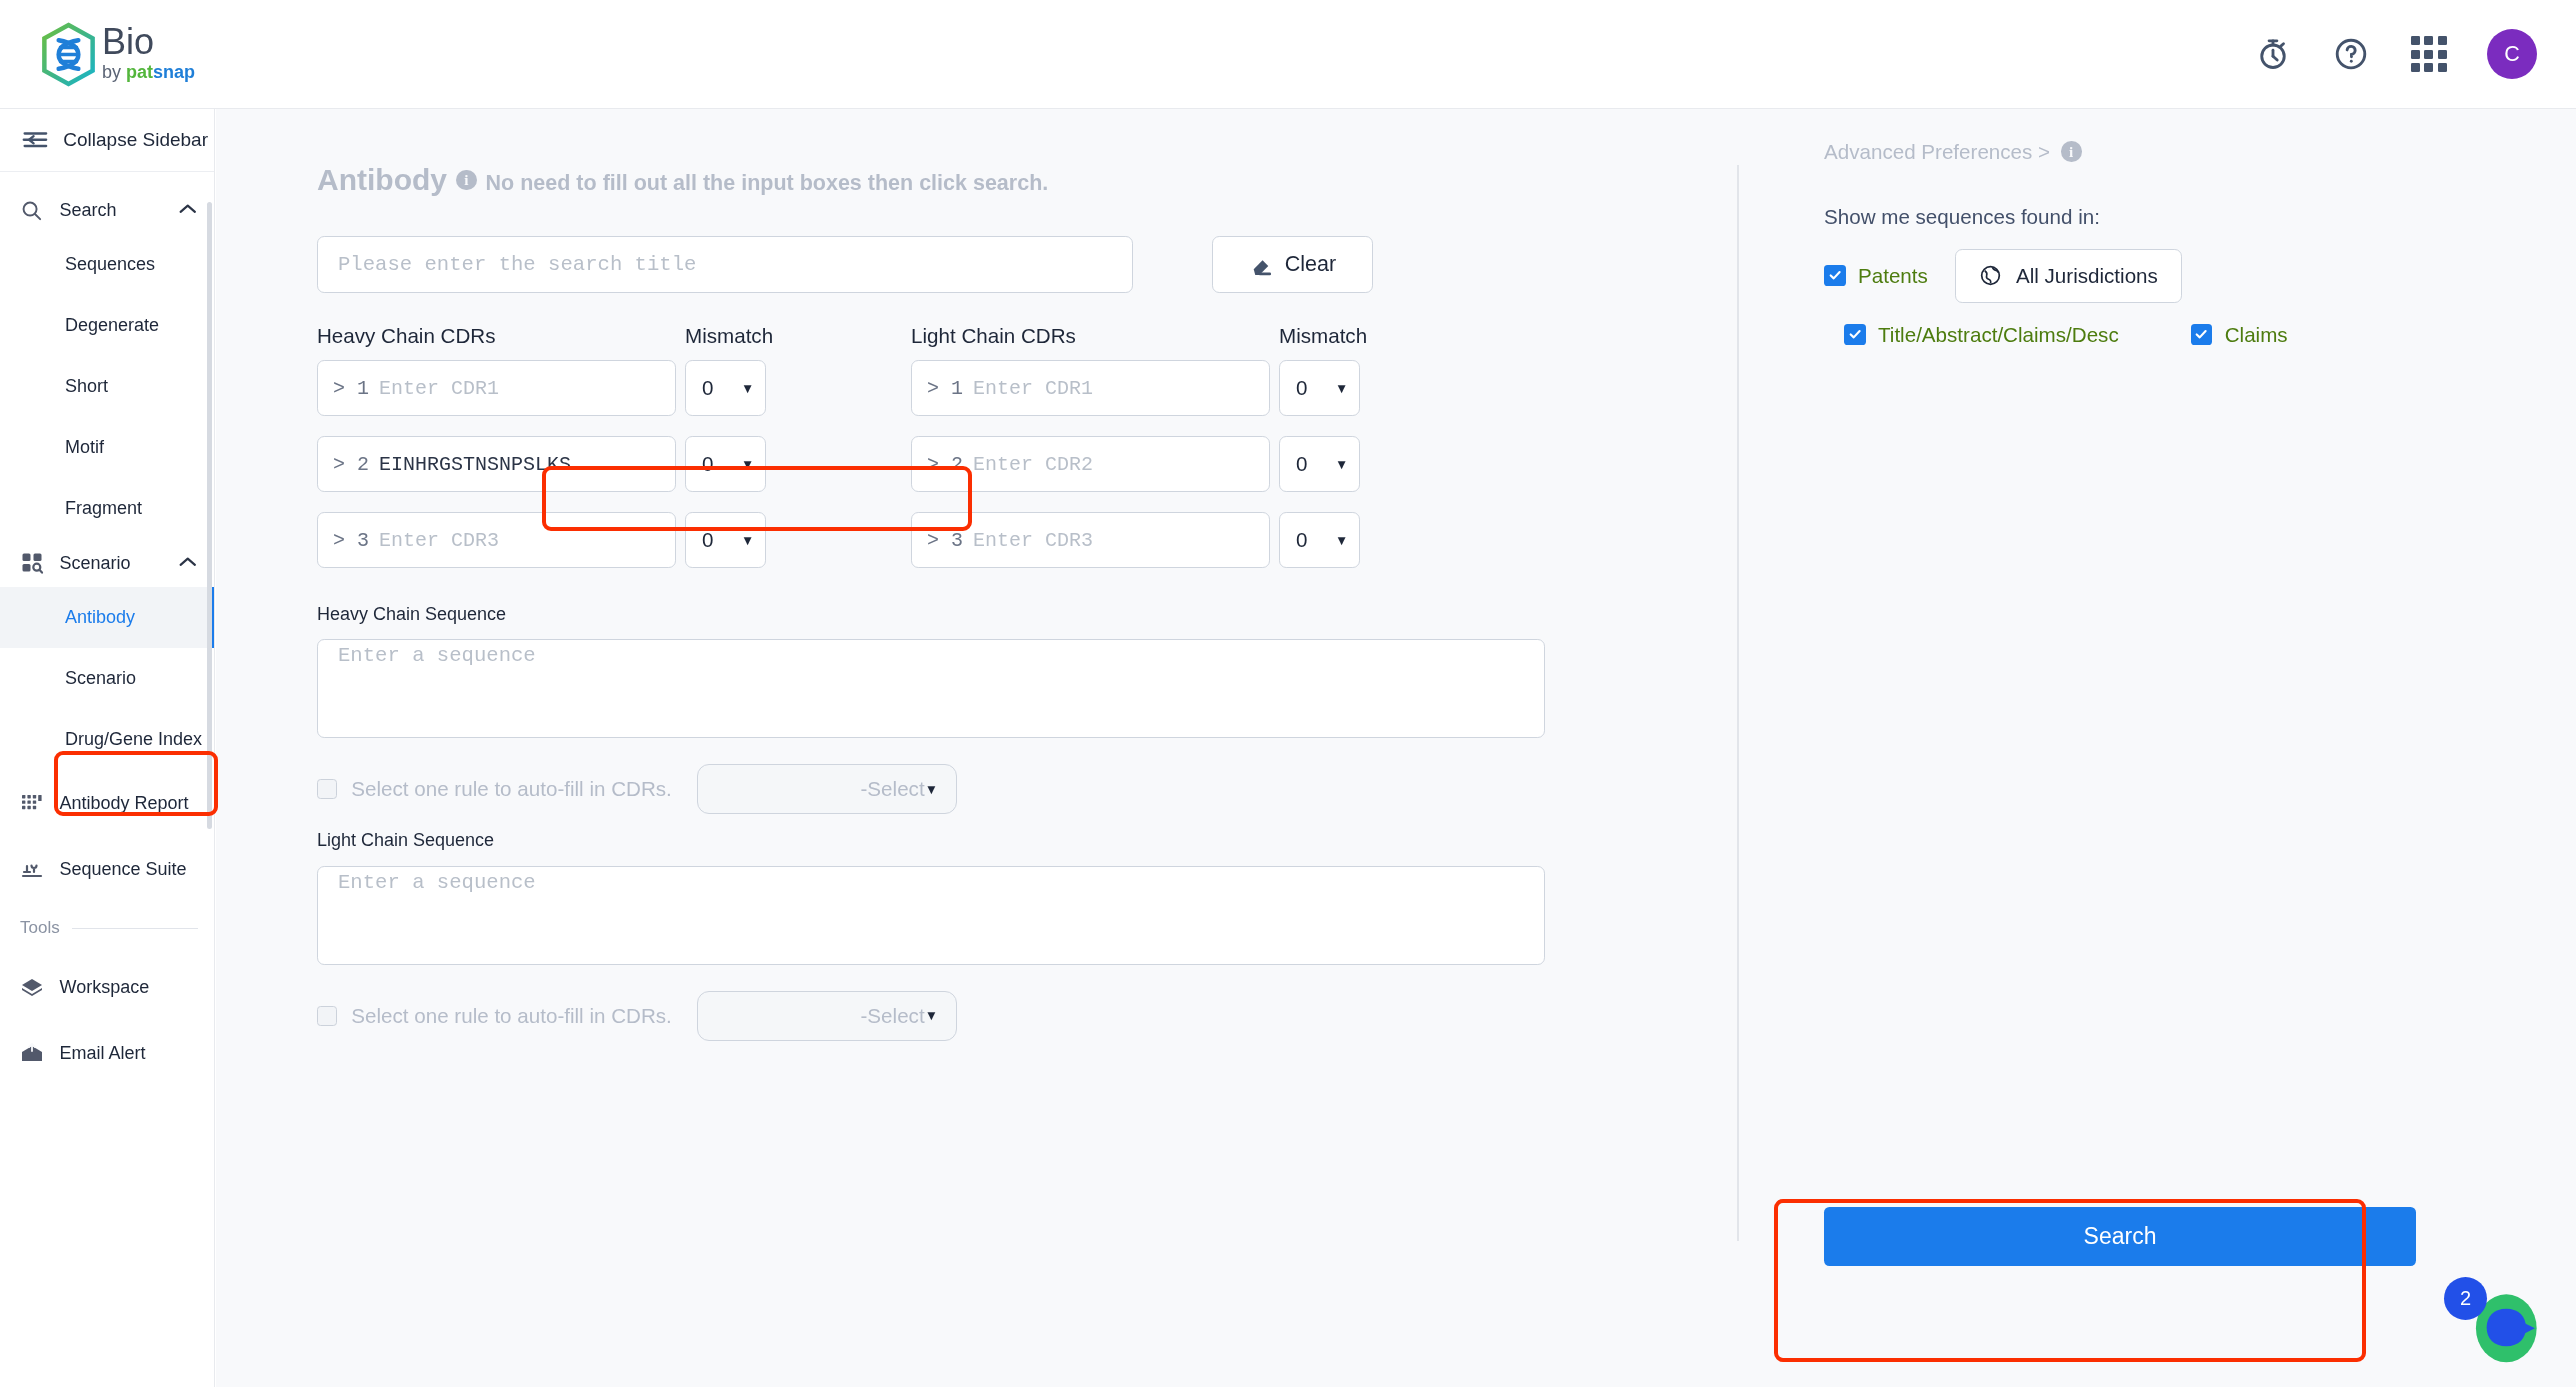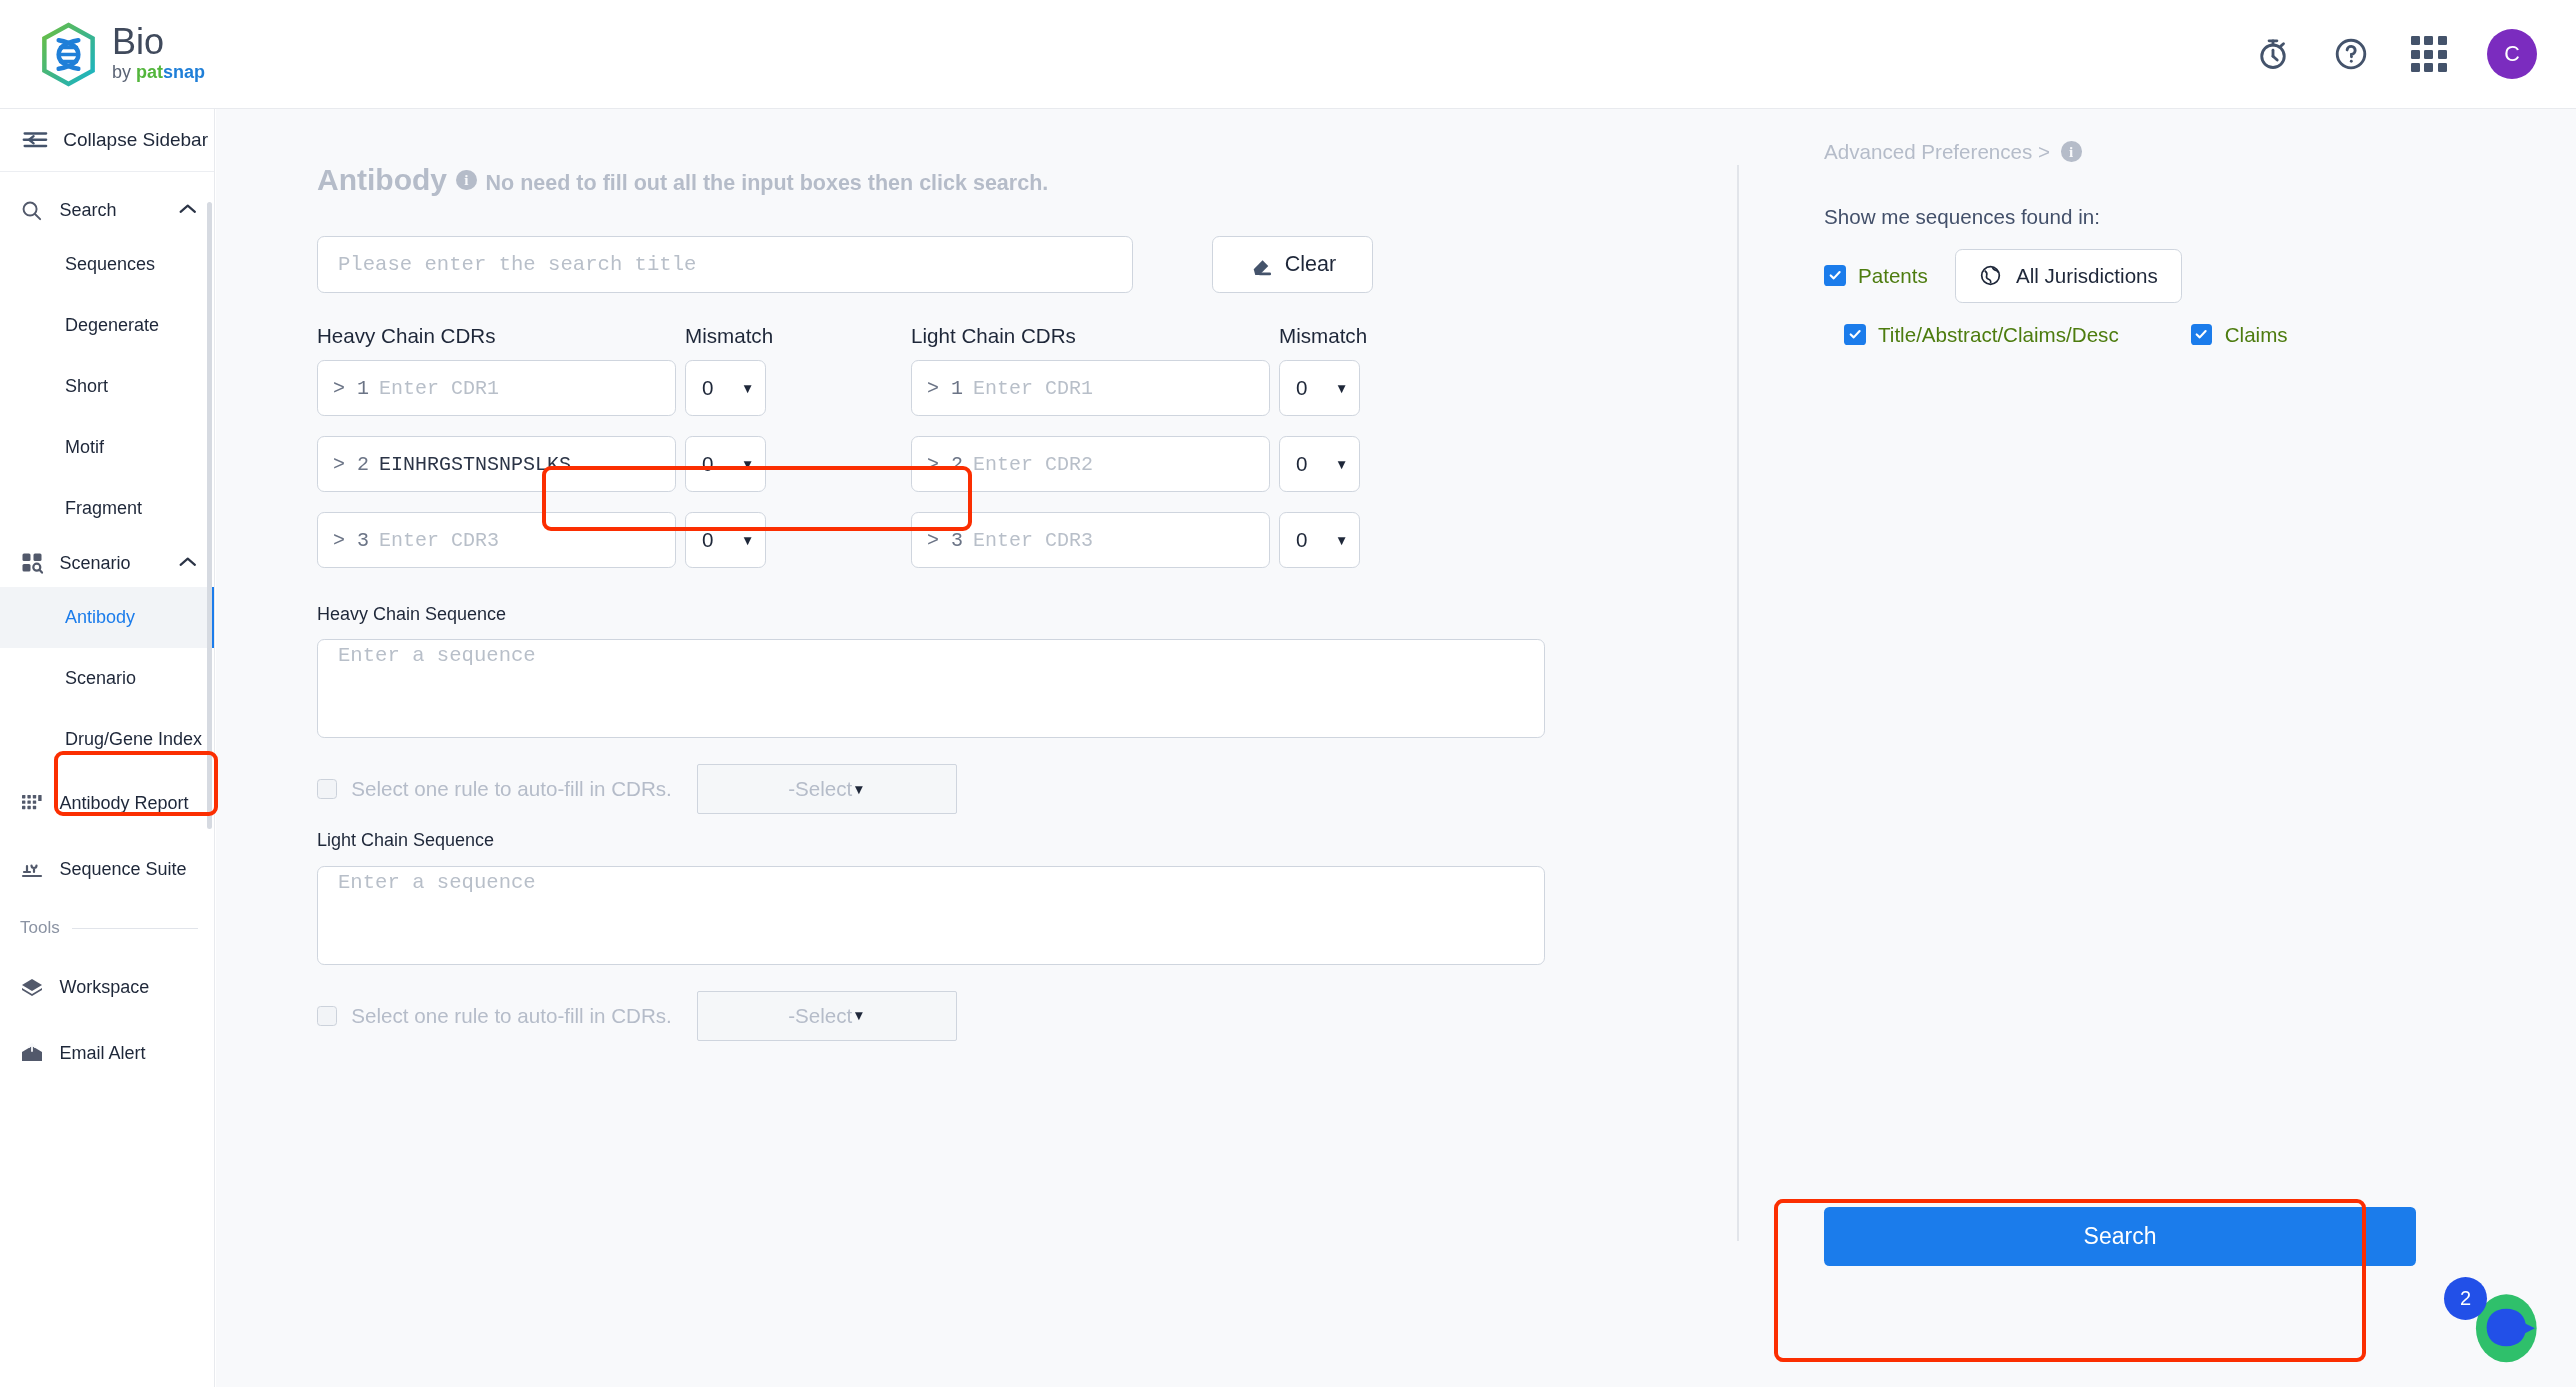--- a/index.html
+++ b/index.html
@@ -10,21 +10,21 @@
     overflow: hidden;
   }
   
   .header {
     position: absolute; top: 0; left: 0;
     width: 2576px; height: 109px;
     background: #ffffff;
     border-bottom: 0.9px solid #e8eaee;
     display: flex; align-items: center;
   }
-  .logo-wrap { display: flex; align-items: center; margin-left: 39px; gap: 14px; }
+  .logo-wrap { display: flex; align-items: center; margin-left: 39px; gap: 4px; }
   .logo-hex { width: 59px; height: 65px; display: block; }
   .logo-text { display: flex; flex-direction: column; justify-content: center; }
   .logo-bio { font-size: 36px; color: #404a5c; letter-spacing: 0px; line-height: 1.02; }
   .logo-by { font-size: 18px; color: #5b6475; line-height: 1.2; margin-top: 1.8px; white-space: nowrap;}
   .pat-g { color: #53b63c; font-weight: bold; }
   .pat-b { color: #1f7fd8; font-weight: bold; }
   .header-right {
     margin-left: auto; margin-right: 39px;
     display: flex; align-items: center; gap: 39px;
   }
@@ -176,23 +176,23 @@
   .rule-row { display: flex; align-items: center; margin-top: 23px; gap: 14.3px; }
   .cb {
     width: 20px; height: 20px; border: 0.9px solid #ccd2db;
     border-radius: 3.6px; background: #f2f4f7; cursor: pointer;
     display: inline-block; flex: none;
   }
   .rule-text { font-size: 20.6px; color: #b5bcc9; }
   .rule-select {
     margin-left: 10.8px;
     width: 260px; height: 50px;
-    border: 0.9px solid #cfd5de; border-radius: 2px;
+    border: 0.9px solid #cfd5de; border-radius: 12px;
     background: #f5f7f9; cursor: pointer;
-    display: flex; align-items: center; justify-content: center;
+    display: flex; align-items: center; justify-content: flex-end;
     padding: 0 18px; font-size: 20.6px; color: #b5bcc9;
   }
   .example-link {
     margin-top: 27px; font-size: 20.6px; color: #1b7ceb; cursor: pointer;
   }
 
   .vdivider {
     position: absolute; left: 1521px; top: 56px;
     width: 1.8px; height: 1076px; background: #e2e5ea;
   }

